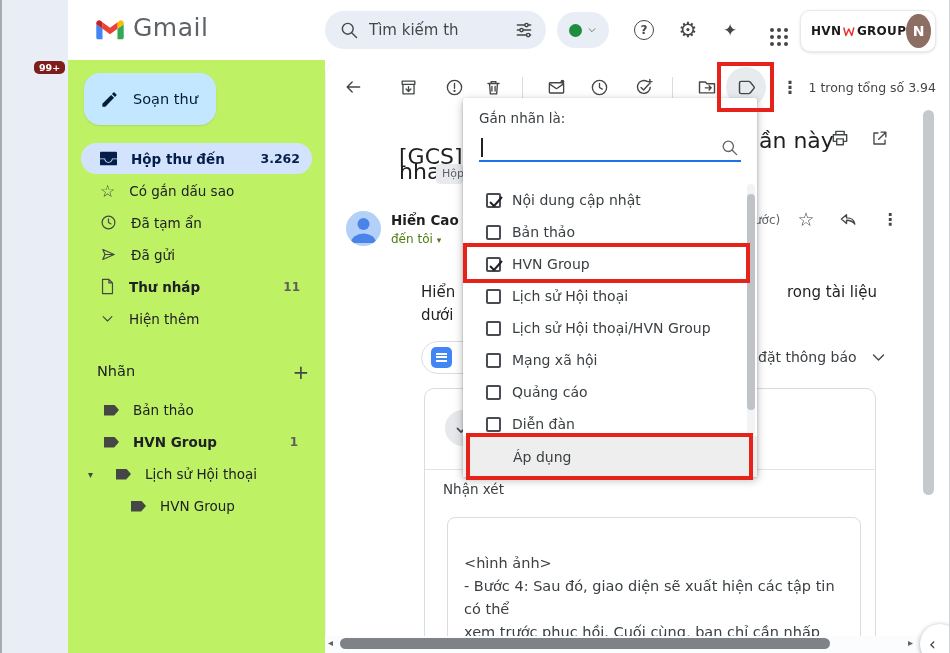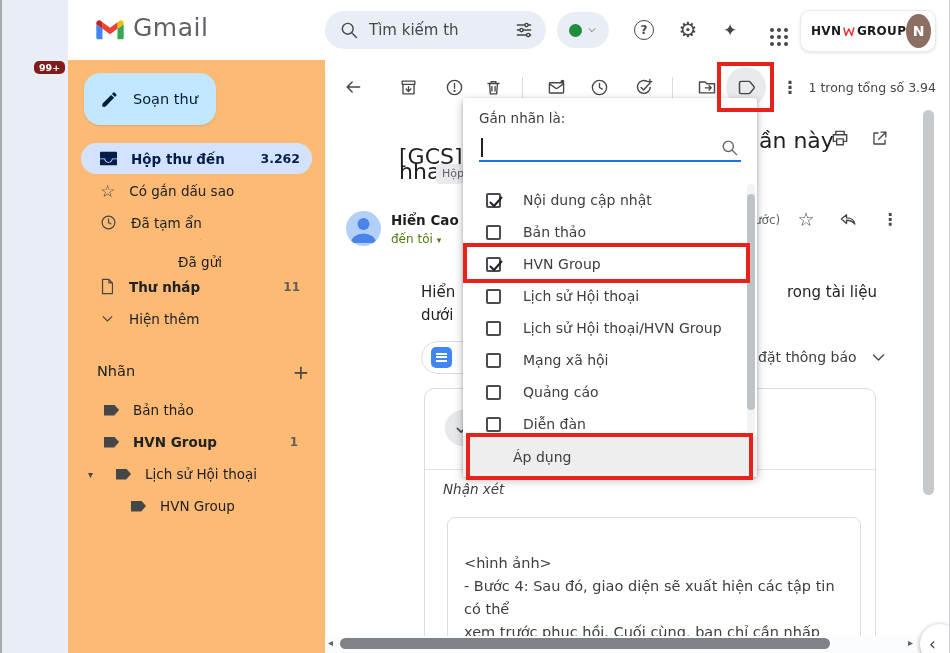--- a/index.html
+++ b/index.html
@@ -32,21 +32,21 @@
   .hbtn{width:28px;height:28px;display:flex;align-items:center;justify-content:center;cursor:pointer;}
   .help-c{width:20px;height:20px;border:1.8px solid #444746;border-radius:50%;display:flex;align-items:center;justify-content:center;font-size:12px;color:#444746;font-weight:bold;}
   .glyph{color:#444746;}
   .dots9{width:4px;height:4px;border-radius:50%;background:#444746;
     box-shadow:7px 0 0 #444746,14px 0 0 #444746,0 7px 0 #444746,7px 7px 0 #444746,14px 7px 0 #444746,0 14px 0 #444746,7px 14px 0 #444746,14px 14px 0 #444746;}
   .logocard{left:732px;top:10px;width:136px;height:42px;background:#fff;border:1px solid #e8eaed;border-radius:10px;box-shadow:0 1px 3px rgba(0,0,0,.12);display:flex;align-items:center;padding:0 4px 0 10px;}
   .logotext{font-size:12px;font-weight:bold;color:#1a1a1a;letter-spacing:.3px;text-align:right;}
   .avatar-n{width:34px;height:34px;border-radius:50%;background:#8d6e63;color:#fff;font-size:14px;font-weight:bold;display:flex;align-items:center;justify-content:center;margin-left:auto;}
 
   
-  .sidebar{left:68px;top:60px;width:257px;height:593px;background:#fdba74;}
+  .sidebar{left:68px;top:60px;width:257px;height:593px;background:#bef264;}
   .compose{left:16px;top:13px;width:132px;height:52px;border-radius:16px;background:#c2e7ff;display:flex;align-items:center;gap:14px;padding-left:16px;box-shadow:0 1px 2px rgba(0,0,0,.1);cursor:pointer;}
   .compose-t{font-size:14.5px;font-weight:500;color:#001d35;}
   .navrow{left:13px;width:231px;height:31px;border-radius:16px;display:flex;align-items:center;padding:0 12px 0 19px;gap:14px;font-size:13.5px;color:#202124;cursor:pointer;}
   .navrow .cnt{margin-left:auto;font-size:12px;color:#5e5e5e;}
   .navrow.sel{background:#d3e3fd;font-weight:bold;color:#041e49;}
   .navrow.sel .cnt{color:#041e49;font-weight:bold;font-size:12.5px;}
   .navrow.b{font-weight:bold;}
   .tag{width:15px;height:11px;background:#444746;clip-path:polygon(0 0,68% 0,100% 50%,68% 100%,0 100%);}
   .lblhead{left:29px;top:303px;font-size:14.5px;font-weight:500;color:#202124;}
   .plus{left:219px;top:298px;width:28px;height:28px;display:flex;align-items:center;justify-content:center;font-size:20px;color:#444746;cursor:pointer;}
@@ -68,39 +68,39 @@
   .timefrag{position:absolute;left:428px;top:153px;font-size:12px;color:#5f6368;}
   .bodytxt{position:absolute;font-size:15px;color:#1f1f1f;white-space:nowrap;}
   .docchip{position:absolute;left:95px;top:281px;width:78px;height:33px;border:1px solid #dadce0;border-radius:17px;background:#fff;display:flex;align-items:center;padding-left:9px;}
   .docicon{width:21px;height:21px;border-radius:5px;background:#4285f4;position:relative;}
   .docicon:after{content:"";position:absolute;left:5px;top:6px;width:11px;height:9px;
      background:linear-gradient(#fff 0 2px,transparent 2px 3.5px,#fff 3.5px 5.5px,transparent 5.5px 7px,#fff 7px 9px);}
   .notif{position:absolute;left:432px;top:289px;font-size:14px;color:#3c4043;display:flex;align-items:center;gap:14px;}
   .ccard{position:absolute;left:98px;top:328px;width:452px;height:340px;border:1px solid #dadce0;border-radius:10px;background:#fff;}
   .ckcircle{position:absolute;left:20px;top:21px;width:36px;height:36px;border-radius:50%;background:#e7e8eb;display:flex;align-items:center;justify-content:center;}
   .cdiv{position:absolute;left:0;right:0;top:80px;border-top:1px solid #e3e3e3;}
-  .clabel{position:absolute;left:18px;top:92px;font-size:13.5px;color:#3c4043;font-style:italic;}
+  .clabel{position:absolute;left:18px;top:92px;font-size:13.5px;color:#3c4043;}
   .quote{position:absolute;left:22px;top:128px;width:414px;height:230px;border:1px solid #dadce0;border-radius:8px;padding:34px 14px 0 16px;}
   .qline{font-size:14.5px;line-height:23px;color:#3c4043;}
 
   
   .vthumb{left:923px;top:110px;width:11px;height:385px;border-radius:8px;background:#c6c9cc;z-index:40;}
   .htrack{left:325px;top:636px;width:625px;height:17px;background:#fbfcfd;z-index:45;}
   .hthumb{position:absolute;left:15px;top:2px;width:490px;height:11px;border-radius:6px;background:#7f8388;}
   .harrow{position:absolute;top:1px;font-size:10px;color:#5f6368;}
   .cornerbtn{left:920px;top:624px;width:40px;height:40px;border-radius:50%;background:#fff;box-shadow:0 1px 5px rgba(0,0,0,.35);z-index:50;display:flex;align-items:center;padding-left:9px;font-size:17px;color:#3c4043;cursor:pointer;}
 
   
   .dropdown{left:463px;top:98px;width:294px;height:379px;background:#fff;border-radius:3px;box-shadow:0 3px 10px rgba(0,0,0,.28),0 1px 3px rgba(0,0,0,.2);z-index:55;}
   .dd-title{position:absolute;left:16px;top:12px;font-size:13.5px;color:#3c4043;}
   .dd-search{position:absolute;left:16px;right:16px;top:36px;height:28px;border-bottom:2px solid #1a73e8;}
   .dd-cursor{position:absolute;left:2px;top:4px;width:1.5px;height:19px;background:#202124;}
   .dd-mag{position:absolute;right:2px;top:4px;}
   .dd-list{position:absolute;left:0;right:0;top:86px;height:252px;overflow:hidden;}
-  .dd-row{height:32px;display:flex;align-items:center;padding-left:23px;gap:22px;font-size:14px;color:#3c4043;cursor:pointer;}
+  .dd-row{height:32px;display:flex;align-items:center;padding-left:23px;gap:11px;font-size:14px;color:#3c4043;cursor:pointer;}
   .cb{width:15px;height:15px;border:2px solid #494c50;border-radius:2px;position:relative;flex:none;}
   .cb svg{position:absolute;left:-2px;top:-3px;}
   .dd-track{position:absolute;right:2px;top:86px;width:8px;height:253px;background:#f1f3f4;border-radius:4px;}
   .dd-thumb{position:absolute;right:2px;top:96px;width:8px;height:216px;background:#bfc3c7;border-radius:4px;}
   .dd-footer{position:absolute;left:0;right:0;bottom:0;height:41px;background:#eeeeee;display:flex;align-items:center;padding-left:50px;font-size:14px;color:#3c4043;cursor:pointer;}
 
   
   .redbox{border:4px solid #e5231b;z-index:60;pointer-events:none;}
 </style>
 </head>
@@ -208,21 +208,21 @@
       <span class="glyph" style="font-size:17px;">☆</span>
       <span>Có gắn dấu sao</span>
     </div>
     <div class="abs navrow" style="top:147px;">
       <svg class="ic" width="17" height="17" viewBox="0 0 24 24">
           <circle cx="12" cy="12" r="9"></circle>
           <path d="M12 7v5l3.5 2"></path>
         </svg>
       <span>Đã tạm ẩn</span>
     </div>
-    <div class="abs navrow" style="top:179px;flex-direction:column;">
+    <div class="abs navrow" style="top:179px;">
       <svg class="ic" width="17" height="17" viewBox="0 0 24 24">
           <path d="M4 5l16 7-16 7 3-7-3-7zM7 12h13"></path>
         </svg>
       <span>Đã gửi</span>
     </div>
     <div class="abs navrow b" style="top:211px;">
       <svg class="ic" width="15" height="17" viewBox="0 0 20 24">
           <path d="M3 2h9l5 5v15H3zM12 2v5h5"></path>
         </svg>
       <span>Thư nháp</span>

